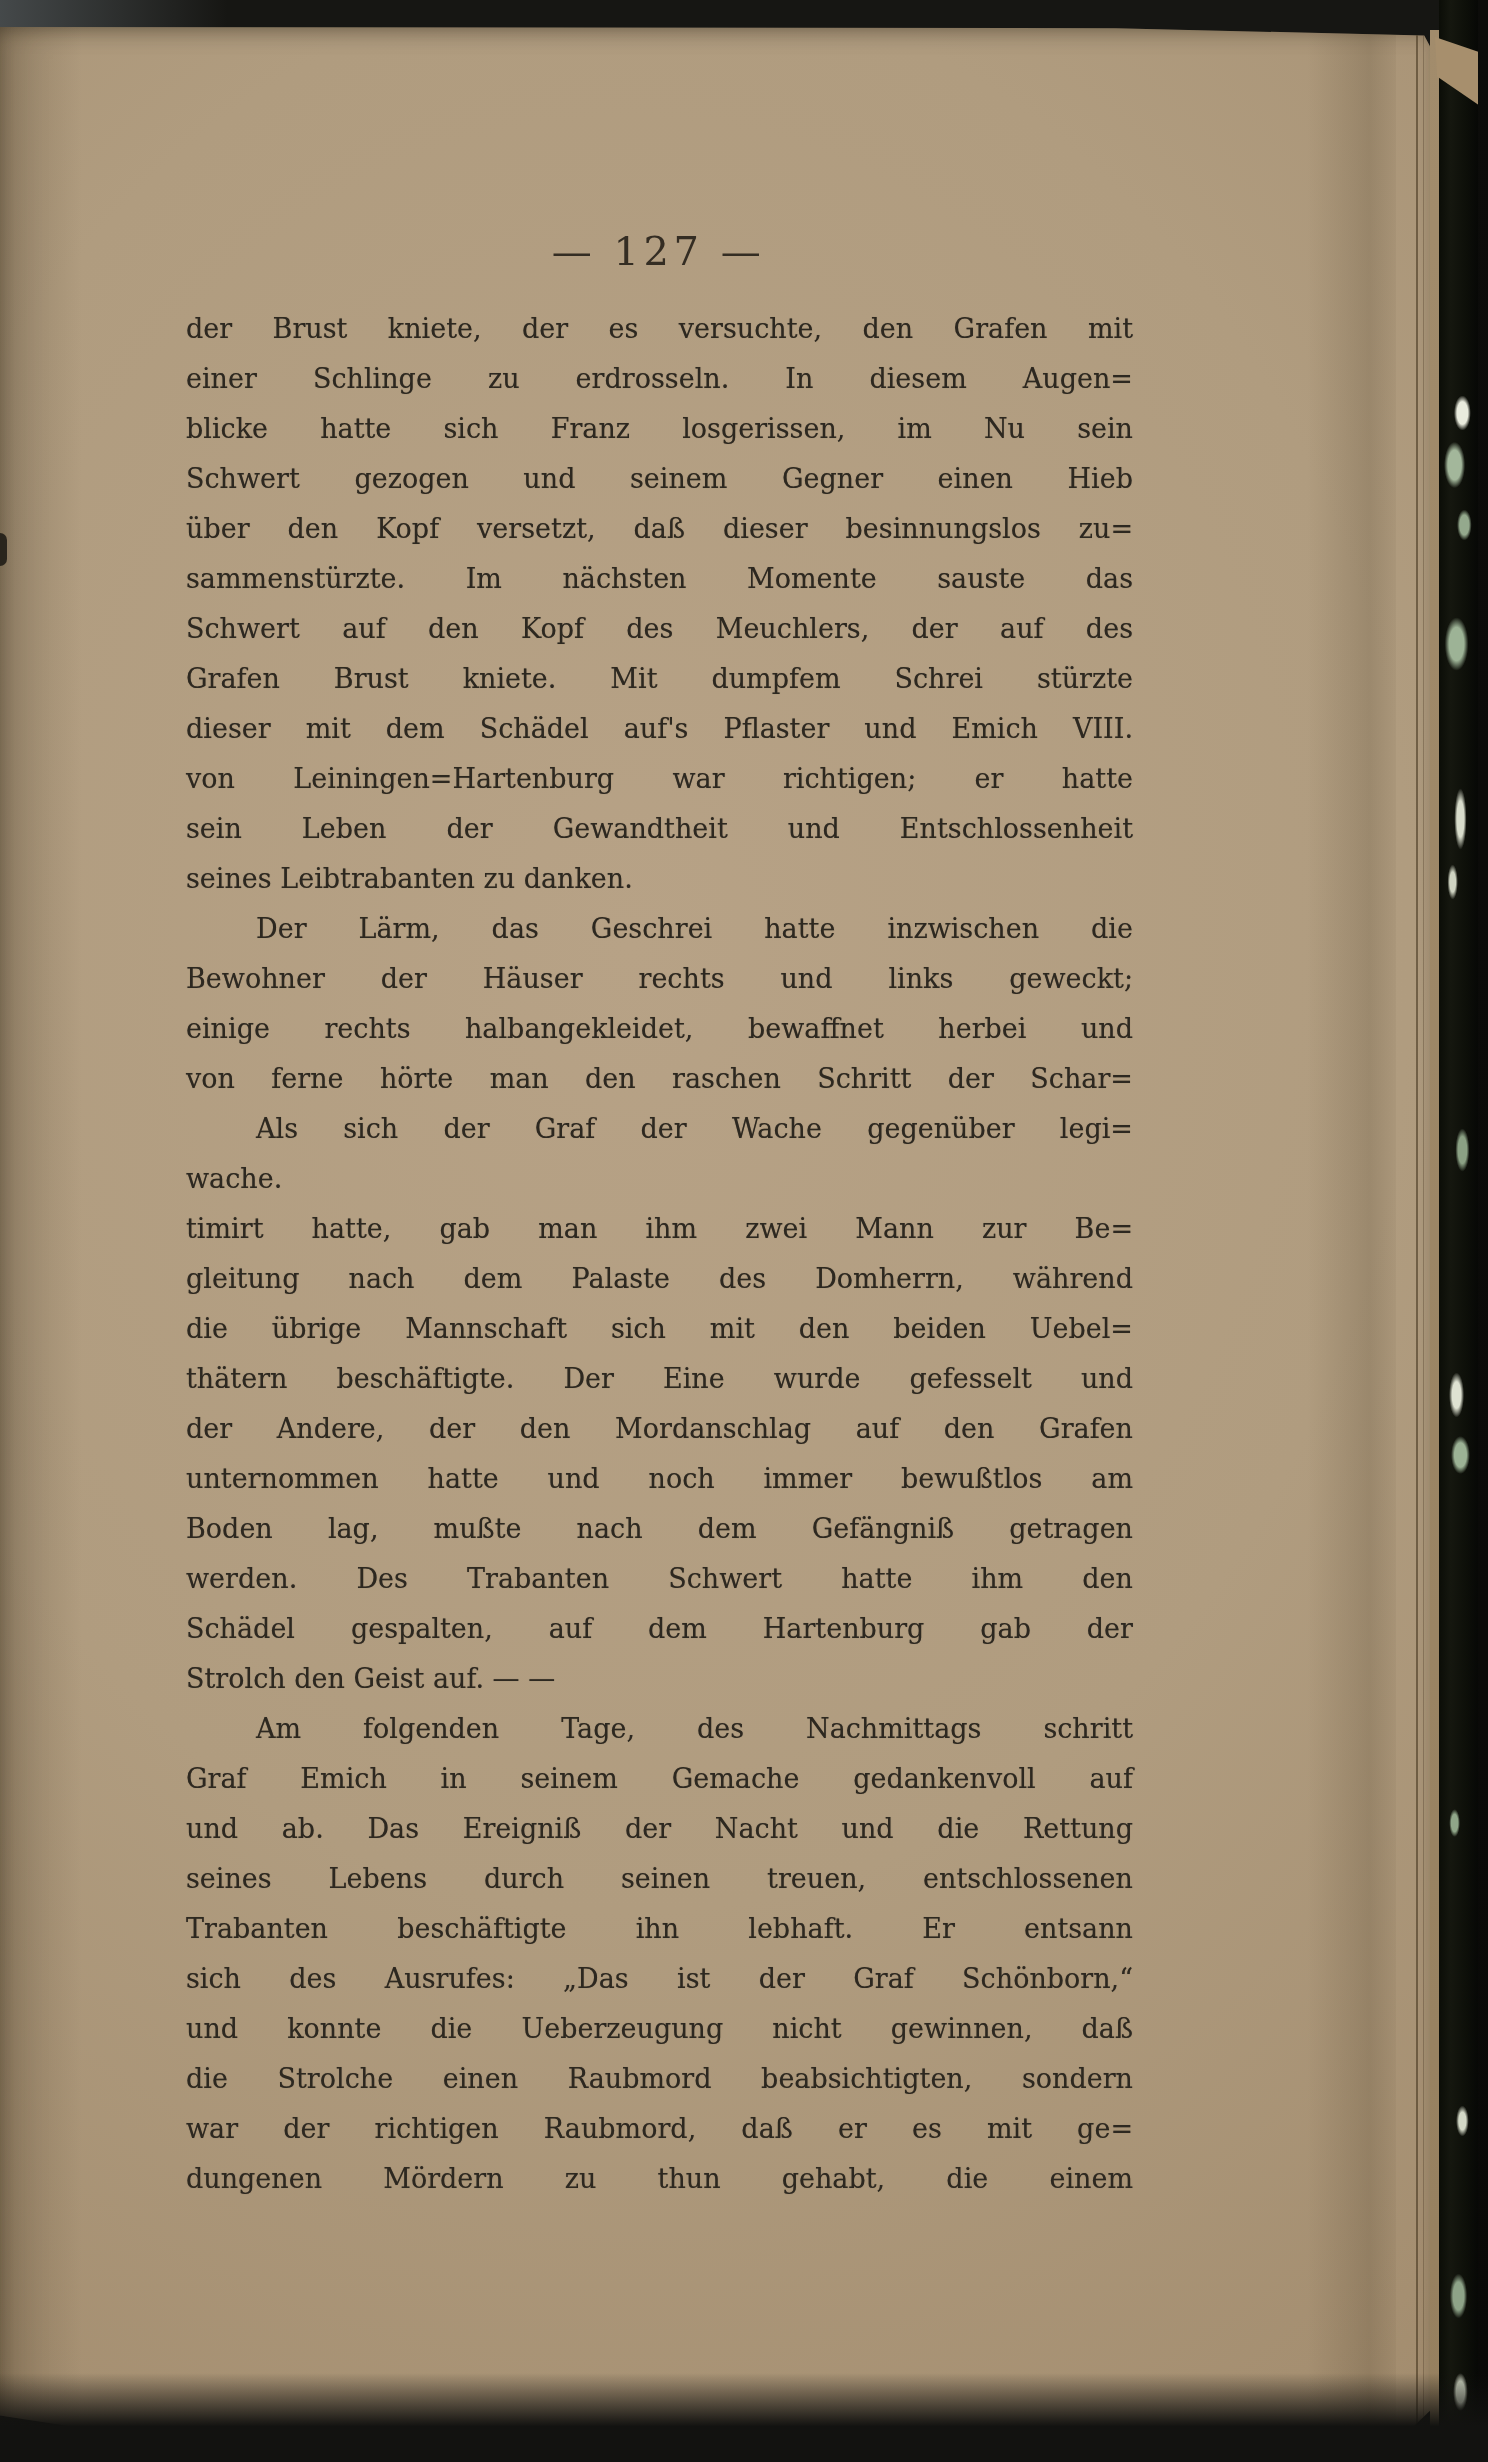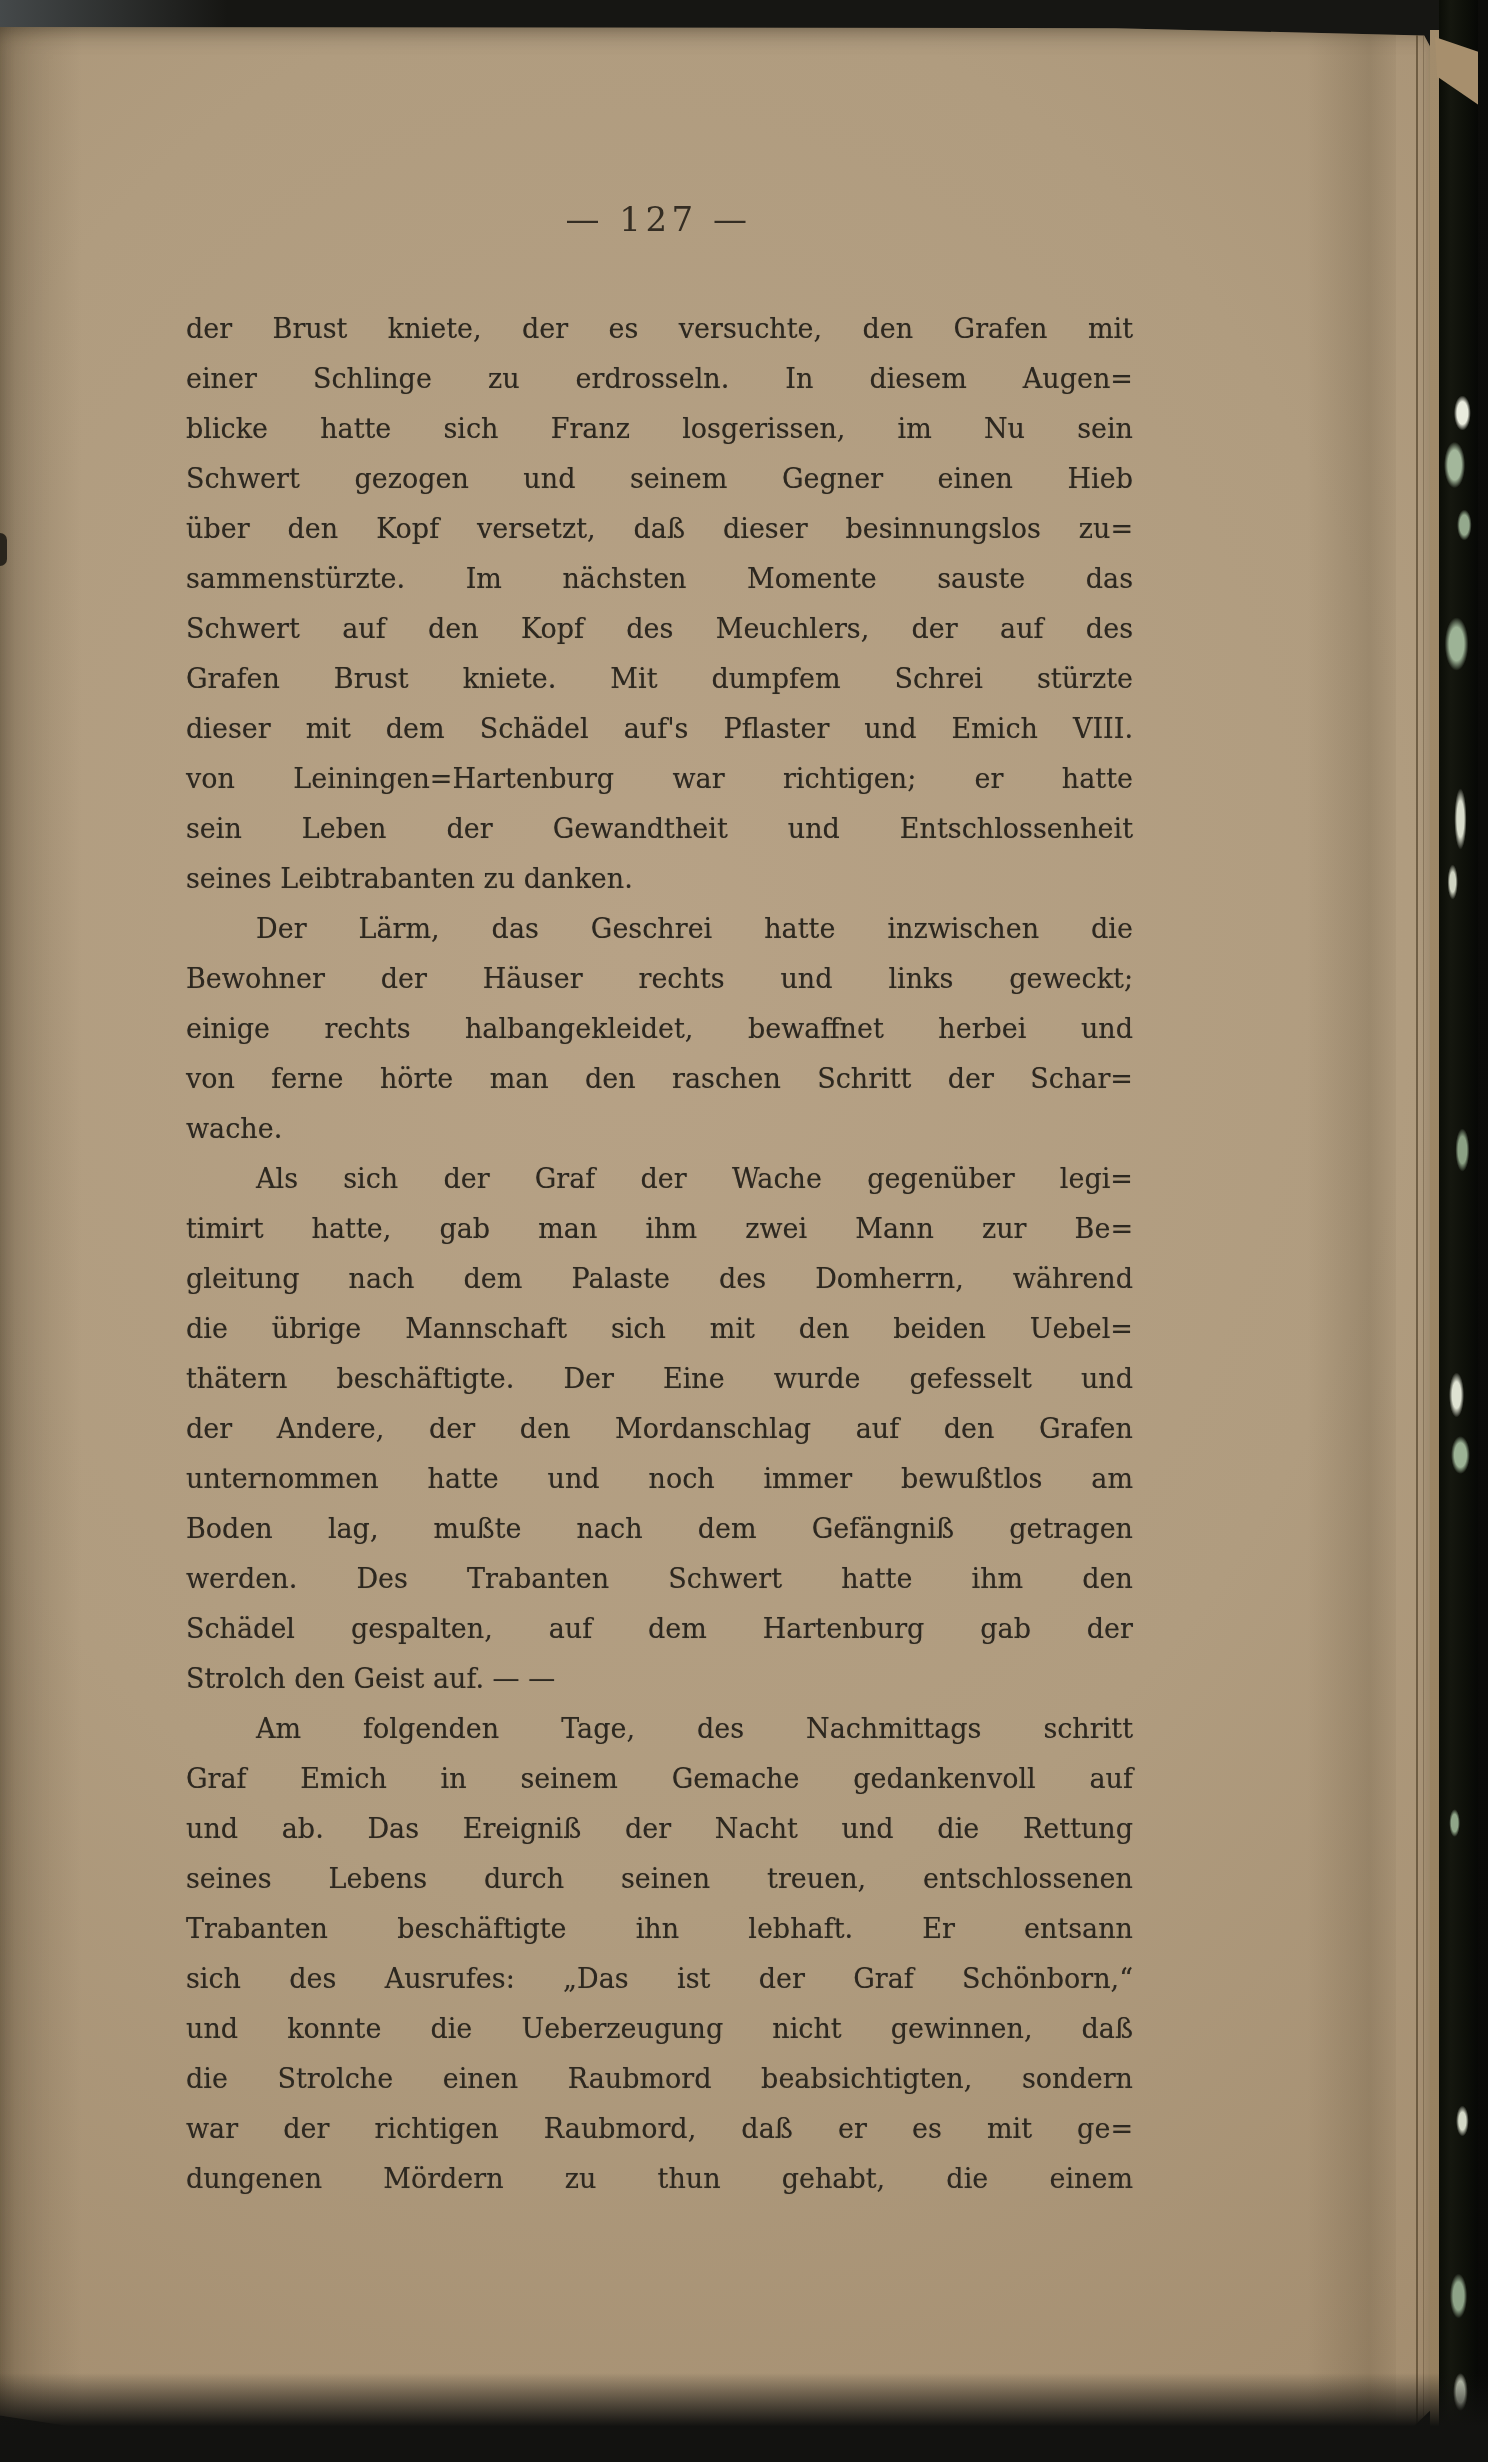--- a/index.html
+++ b/index.html
@@ -81,23 +81,23 @@
     background:#a78f6d;
     clip-path:polygon(0 0,100% 26%,84% 100%,4% 58%);
   }
   .far-right{
     position:absolute;left:1478px;top:0;width:10.4px;height:2462px;
     background:linear-gradient(180deg,#0c0c0a,#090907);
   }
 
   
   .page-number{
-    position:absolute;left:186px;top:172px;width:945px;
+    position:absolute;left:186px;top:201px;width:945px;
     text-align:center;
-    font-size:34px;color:#342d23;
+    font-size:40px;color:#342d23;
     letter-spacing:4.5px;
   }
   .text-block{
     position:absolute;left:186px;top:277px;width:947px;
     color:#2d2820;
     font-size:27px;
   }
   .line{
     height:50px;line-height:50px;
     text-align:justify;text-align-last:justify;
@@ -132,22 +132,22 @@
         <div class="line">Schwert auf den Kopf des Meuchlers, der auf des</div>
         <div class="line">Grafen Brust kniete.  Mit dumpfem Schrei stürzte</div>
         <div class="line">dieser mit dem Schädel auf's Pflaster und Emich VIII.</div>
         <div class="line">von Leiningen=Hartenburg war richtigen; er hatte</div>
         <div class="line">sein Leben der Gewandtheit und Entschlossenheit</div>
         <div class="line endline">seines Leibtrabanten zu danken.</div>
         <div class="line indent">Der Lärm, das Geschrei hatte inzwischen die</div>
         <div class="line">Bewohner der Häuser rechts und links geweckt;</div>
         <div class="line">einige rechts halbangekleidet, bewaffnet herbei und</div>
         <div class="line">von ferne hörte man den raschen Schritt der Schar=</div>
+        <div class="line indent">Als sich der Graf der Wache gegenüber legi=</div>
         <div class="line endline">wache.</div>
-        <div class="line indent">Als sich der Graf der Wache gegenüber legi=</div>
         <div class="line">timirt hatte, gab man ihm zwei Mann zur Be=</div>
         <div class="line">gleitung nach dem Palaste des Domherrn, während</div>
         <div class="line">die übrige Mannschaft sich mit den beiden Uebel=</div>
         <div class="line">thätern beschäftigte.  Der Eine wurde gefesselt und</div>
         <div class="line">der Andere, der den Mordanschlag auf den Grafen</div>
         <div class="line">unternommen hatte und noch immer bewußtlos am</div>
         <div class="line">Boden lag, mußte nach dem Gefängniß getragen</div>
         <div class="line">werden.  Des Trabanten Schwert hatte ihm den</div>
         <div class="line">Schädel gespalten, auf dem Hartenburg gab der</div>
         <div class="line endline">Strolch den Geist auf. — —</div>

